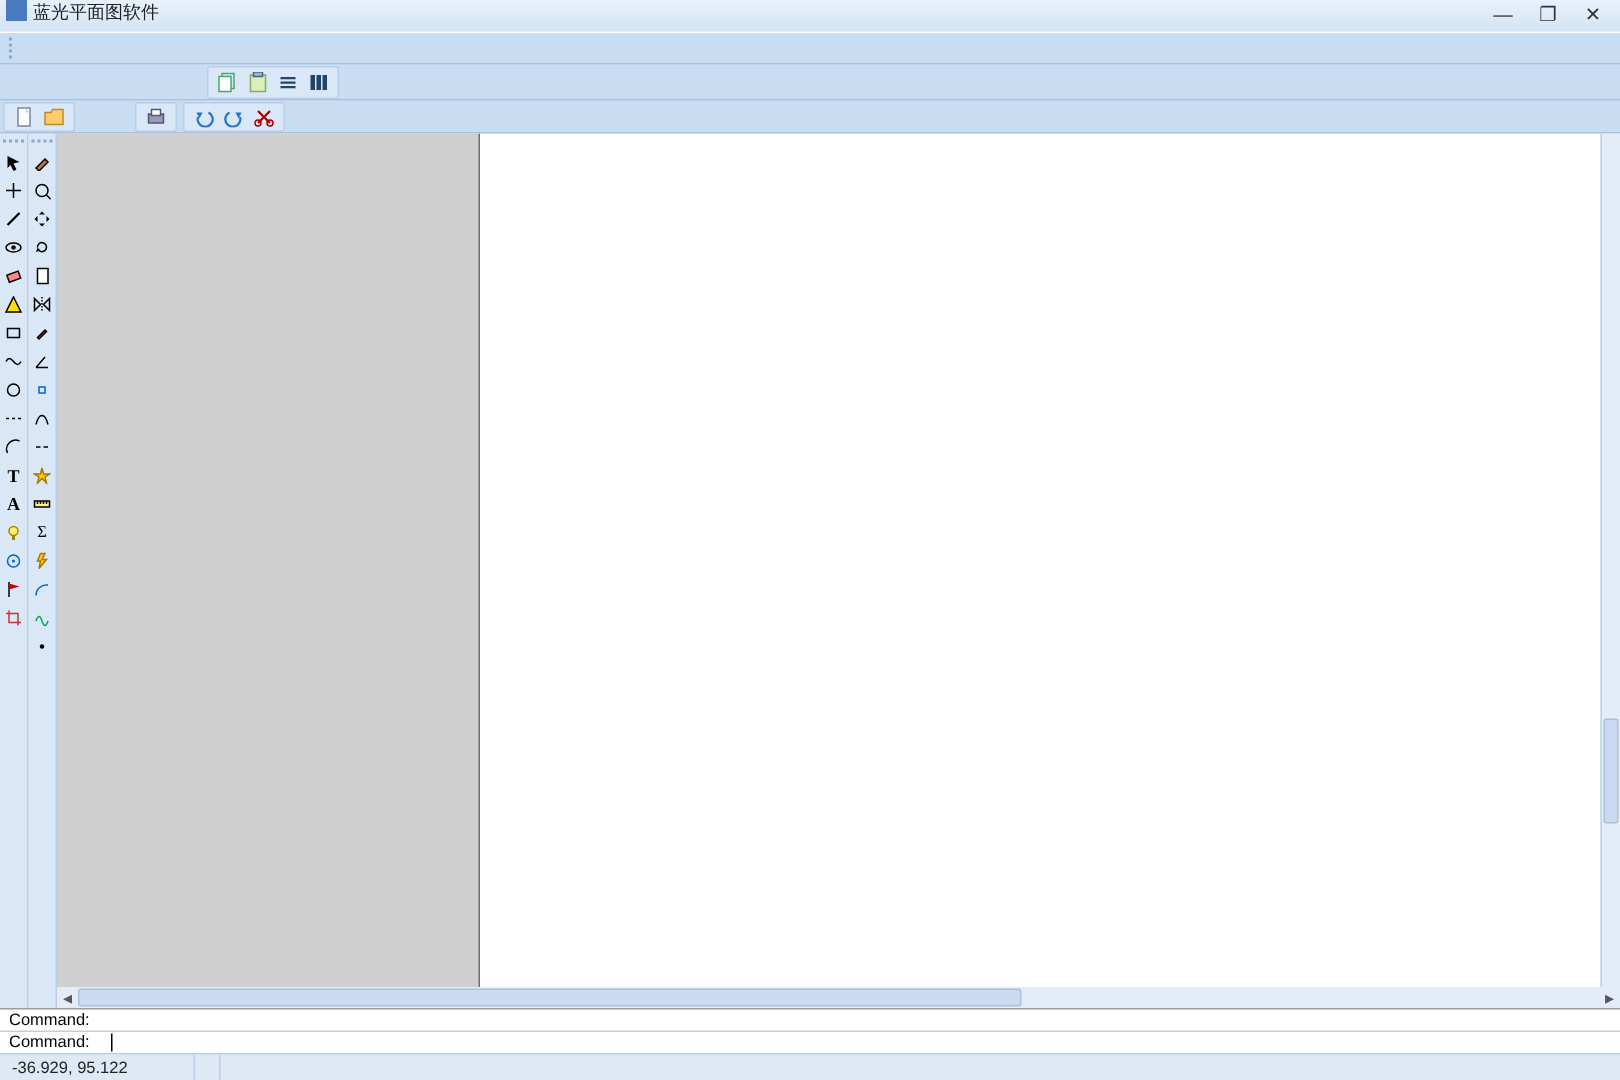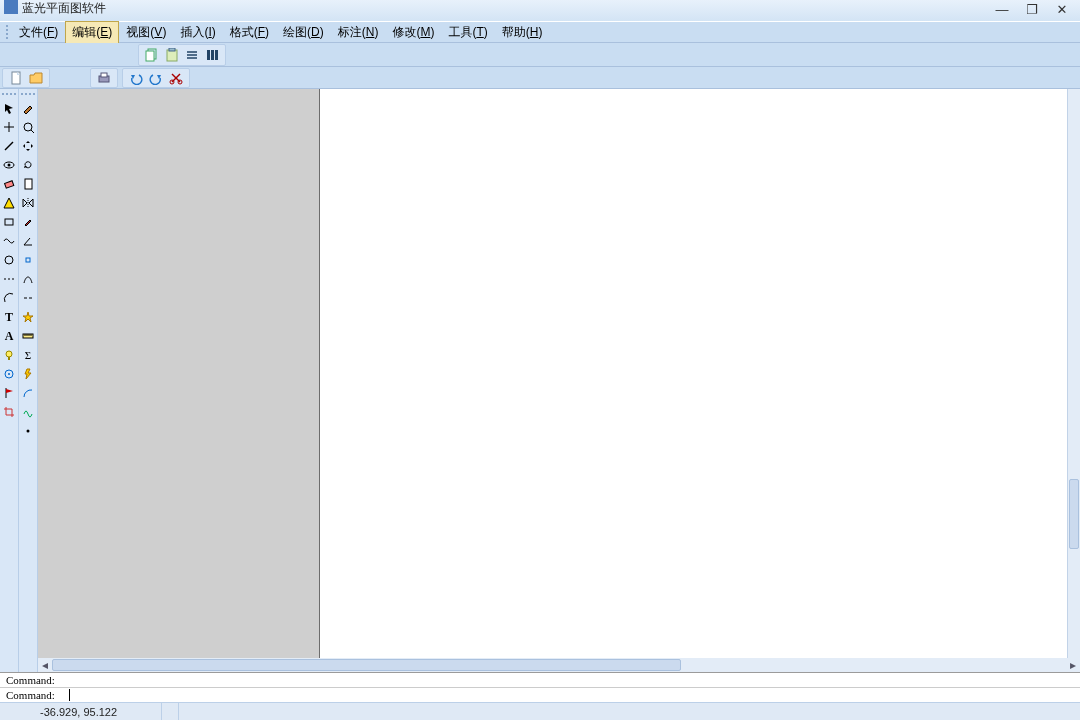--- a/index.html
+++ b/index.html
@@ -199,21 +199,21 @@
   position: absolute; left: 0; width: 62%; top:0; bottom:0;
   background: #cbdaee;
   border: 1px solid #aac1de;
   border-radius: 2px;
 }
 
 
 .cmdarea {
   background: #fff;
   border-top: 1px solid #9b9b9b;
-  font-family: Liberation Serif, serif;
+  font-family: Liberation Sans, sans-serif;
   font-size: 11px;
   color: #000;
 }
 .cmdarea .cline { padding: 1px 6px; }
 .cmdarea .cin {
   display:flex; align-items:center;
   border-top: 1px solid #ccc;
   padding: 1px 6px;
 }
 .cmdarea .cin .cursor {
@@ -232,51 +232,39 @@
   align-items: center;
   font-size: 11px;
   color: #222;
 }
 .statusbar .cell {
   padding: 0 8px;
   border-right: 1px solid #bcd0e8;
   height: 100%;
   display:flex;align-items:center;
 }
-.statusbar .coords { width: 130px; margin-left: 32px; }
+.statusbar .coords { width: 130px; }
 
 
 svg { display:block; }
 </style>
 </head>
 <body>
 
 <div class="titlebar">
   <div class="app-icon"></div>
   <div class="title">蓝光平面图软件</div>
   <div class="spacer"></div>
   <div class="win-btn">—</div>
   <div class="win-btn">❐</div>
   <div class="win-btn win-close">✕</div>
 </div>
 
 <div class="menubar">
   <div class="grip"></div>
-  <div id="menu-items" style="display: flex;">
-      <div class="mi">文件(<u>F</u>)</div>
-      <div class="mi active">编辑(<u>E</u>)</div>
-      <div class="mi">视图(<u>V</u>)</div>
-      <div class="mi">插入(<u>I</u>)</div>
-      <div class="mi">格式(<u>F</u>)</div>
-      <div class="mi">绘图(<u>D</u>)</div>
-      <div class="mi">标注(<u>N</u>)</div>
-      <div class="mi">修改(<u>M</u>)</div>
-      <div class="mi">工具(<u>T</u>)</div>
-      <div class="mi">帮助(<u>H</u>)</div>
-    </div>
 </div>
 
 <div class="topbar">
   <div class="group g1">
     <div class="tbtn">
       <svg width="14" height="14">
           <rect x="3" y="1" width="8" height="10" fill="none" stroke="#4a6" stroke-width="1"></rect>
           <rect x="1" y="3" width="8" height="10" fill="#fff" stroke="#4a6"></rect>
         </svg>
     </div>

